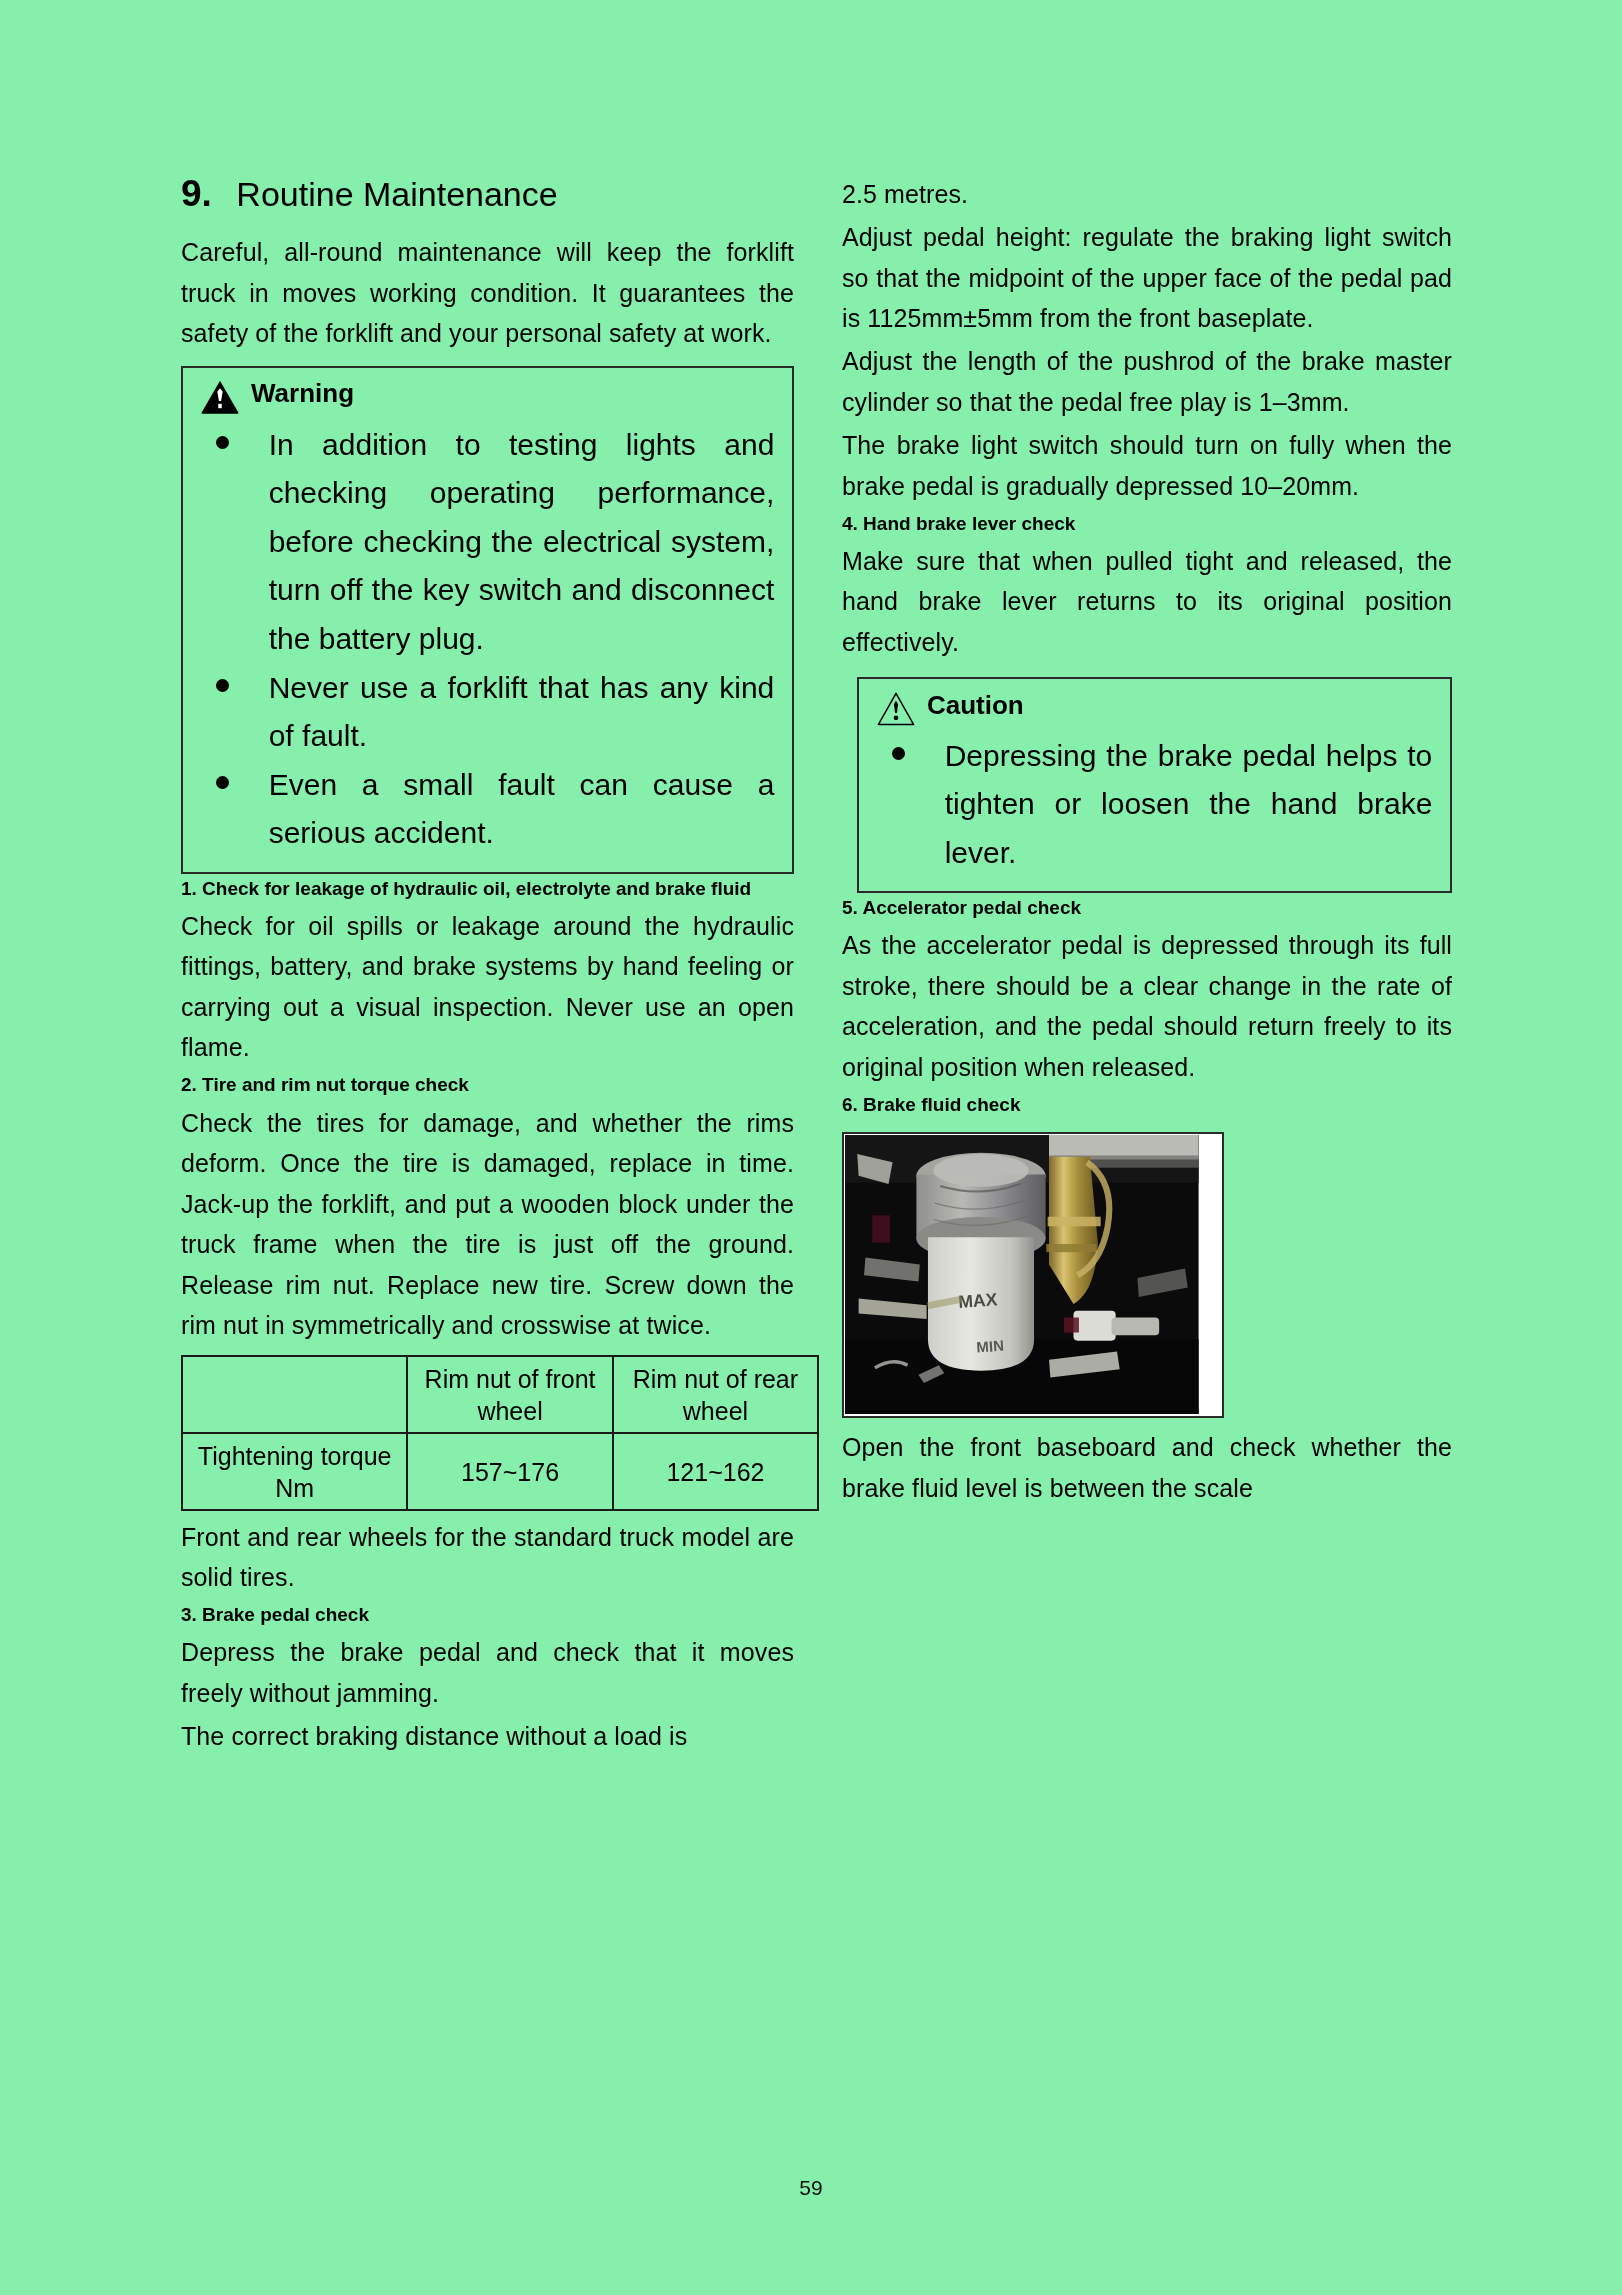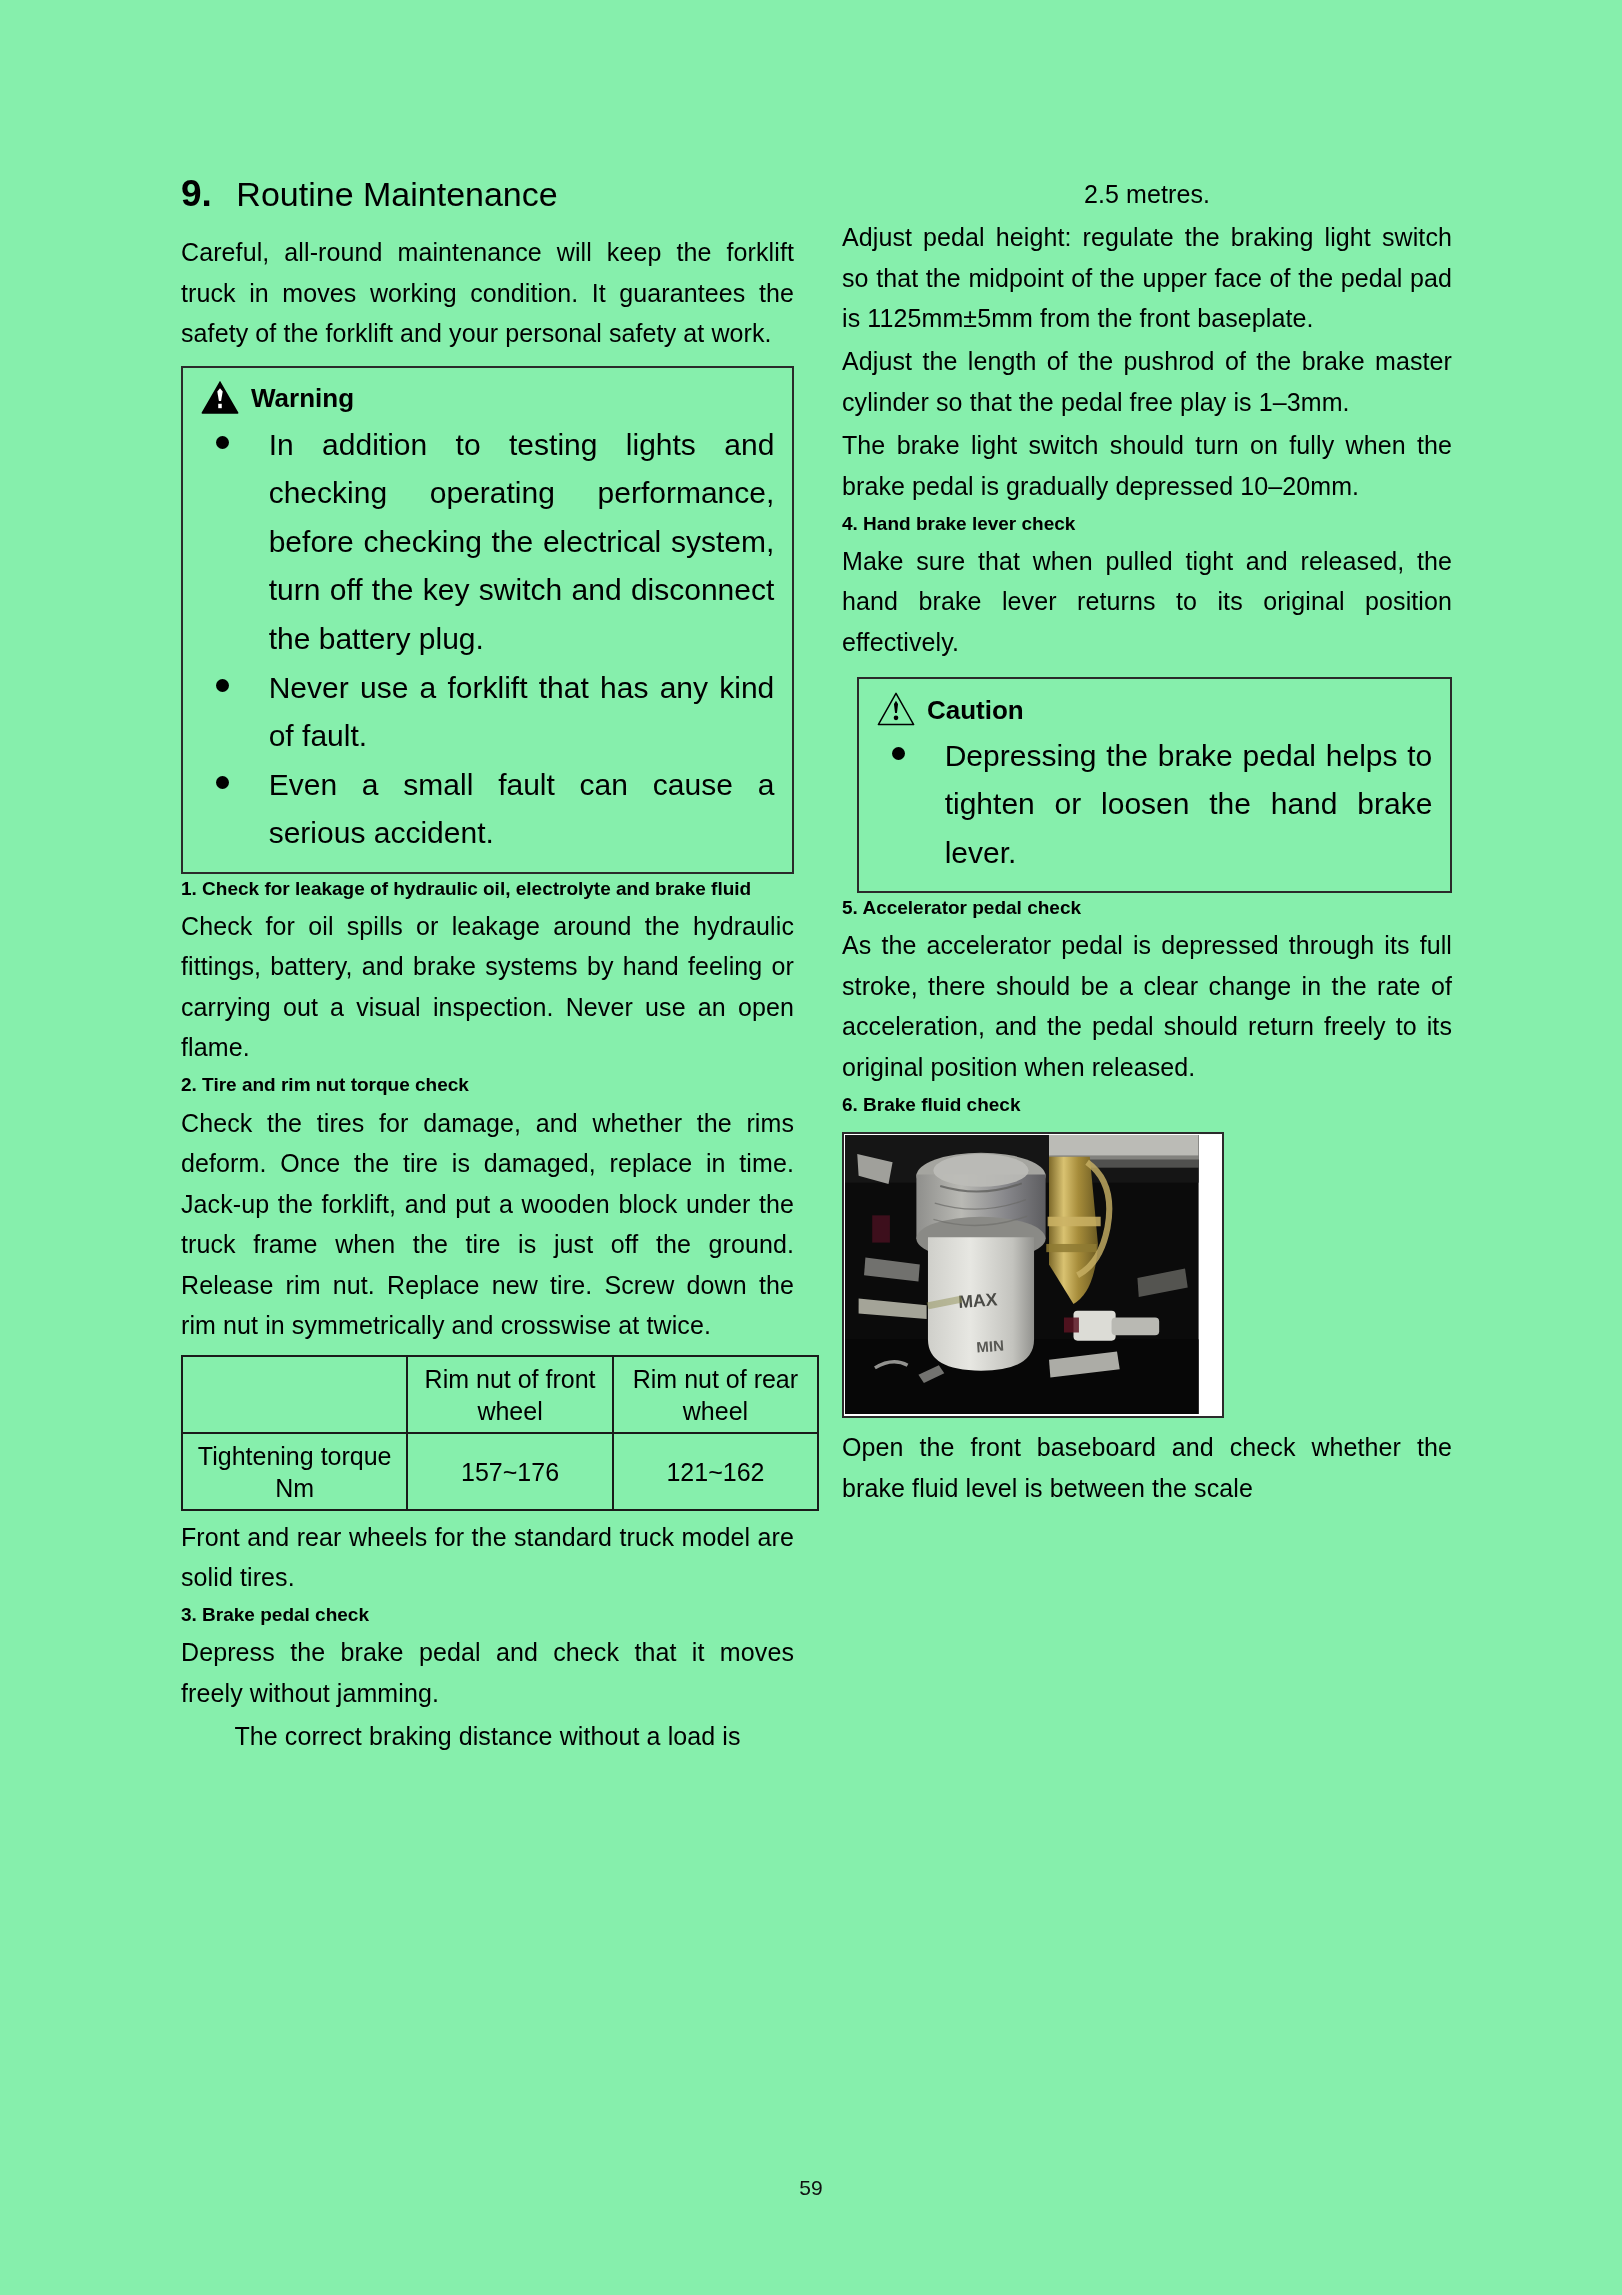--- a/index.html
+++ b/index.html
@@ -53,21 +53,21 @@
 
   p.body {
     font-size: 25px;
     line-height: 1.62;
     margin: 0 0 2.7px 0;
     text-align: justify;
     text-justify: inter-word;
     font-weight: normal;
     letter-spacing: 0.1px;
   }
-  p.body.nojust { text-align: center; }
+  p.body.nojust { text-align: left; }
 
   h3.sub {
     font-size: 19px;
     font-weight: bold;
     line-height: 1.62;
     margin: 0 0 1.4px 0;
     text-align: justify;
   }
   h3.sub.just { text-align: justify; text-align-last: left; }
 
@@ -76,21 +76,20 @@
     border: 2px solid #2a2a2a;
     box-sizing: border-box;
     padding: 12.3px 17.7px 13.6px 17.7px;
     margin: 9.5px 0 4.1px 0;
   }
   .callout.warning { margin-top: 12.3px; margin-bottom: 0; }
   .callout.caution { margin-left: 15px; width: 595px; margin-top: 15px; margin-bottom: 0; }
 
   .callout-head {
     display: flex;
-    align-items: center;
     gap: 12.3px;
     margin-bottom: 4.1px;
   }
   .callout-head .label {
     font-size: 26px;
     font-weight: bold;
     line-height: 1;
   }
   .tri-icon { flex: 0 0 auto; display: block; }
 

